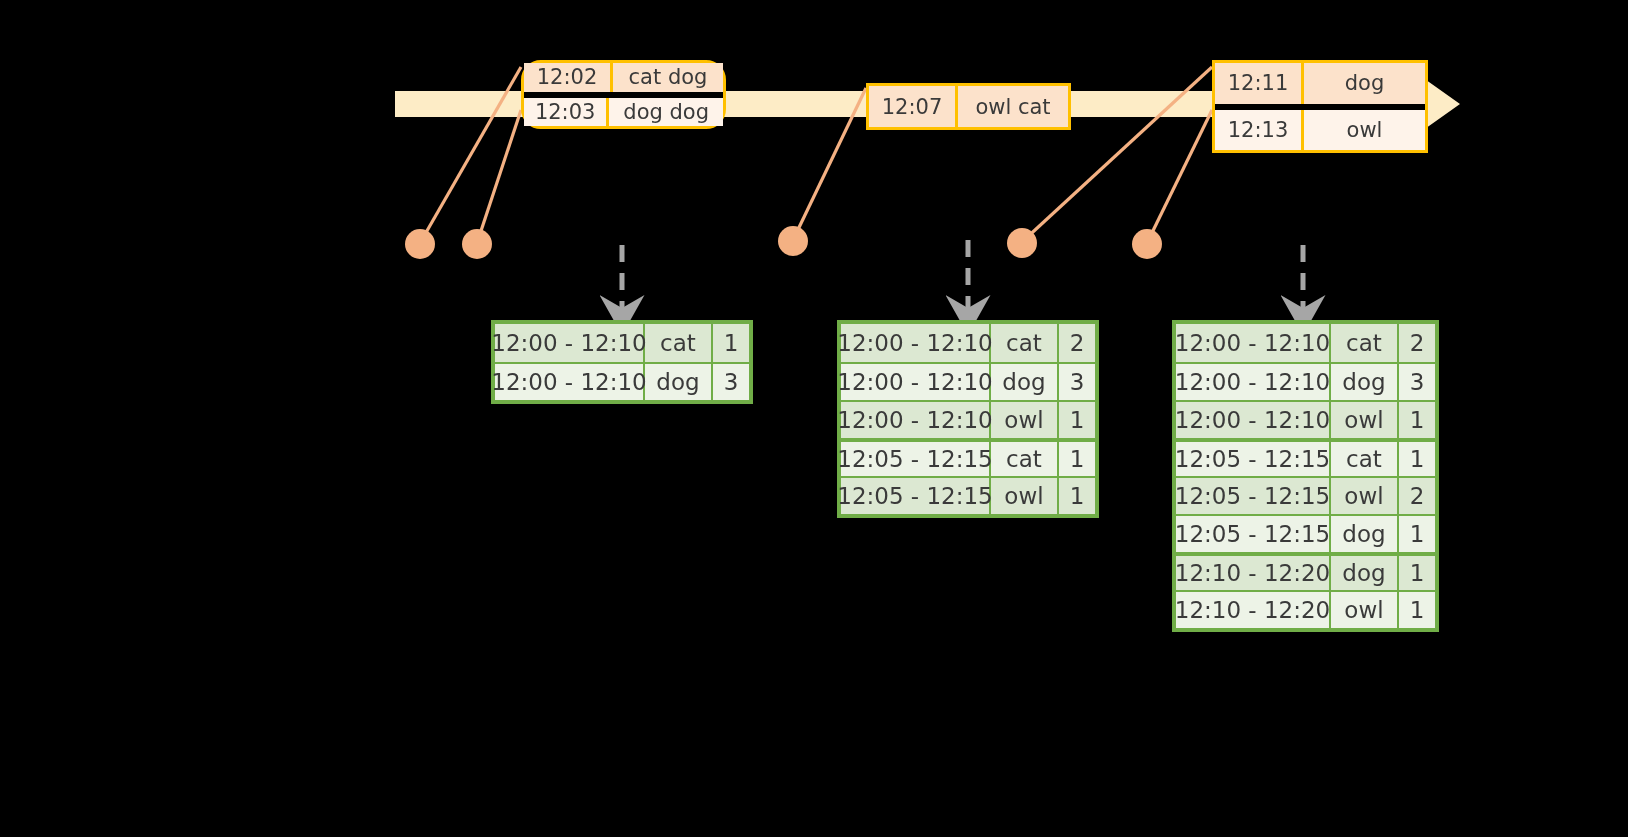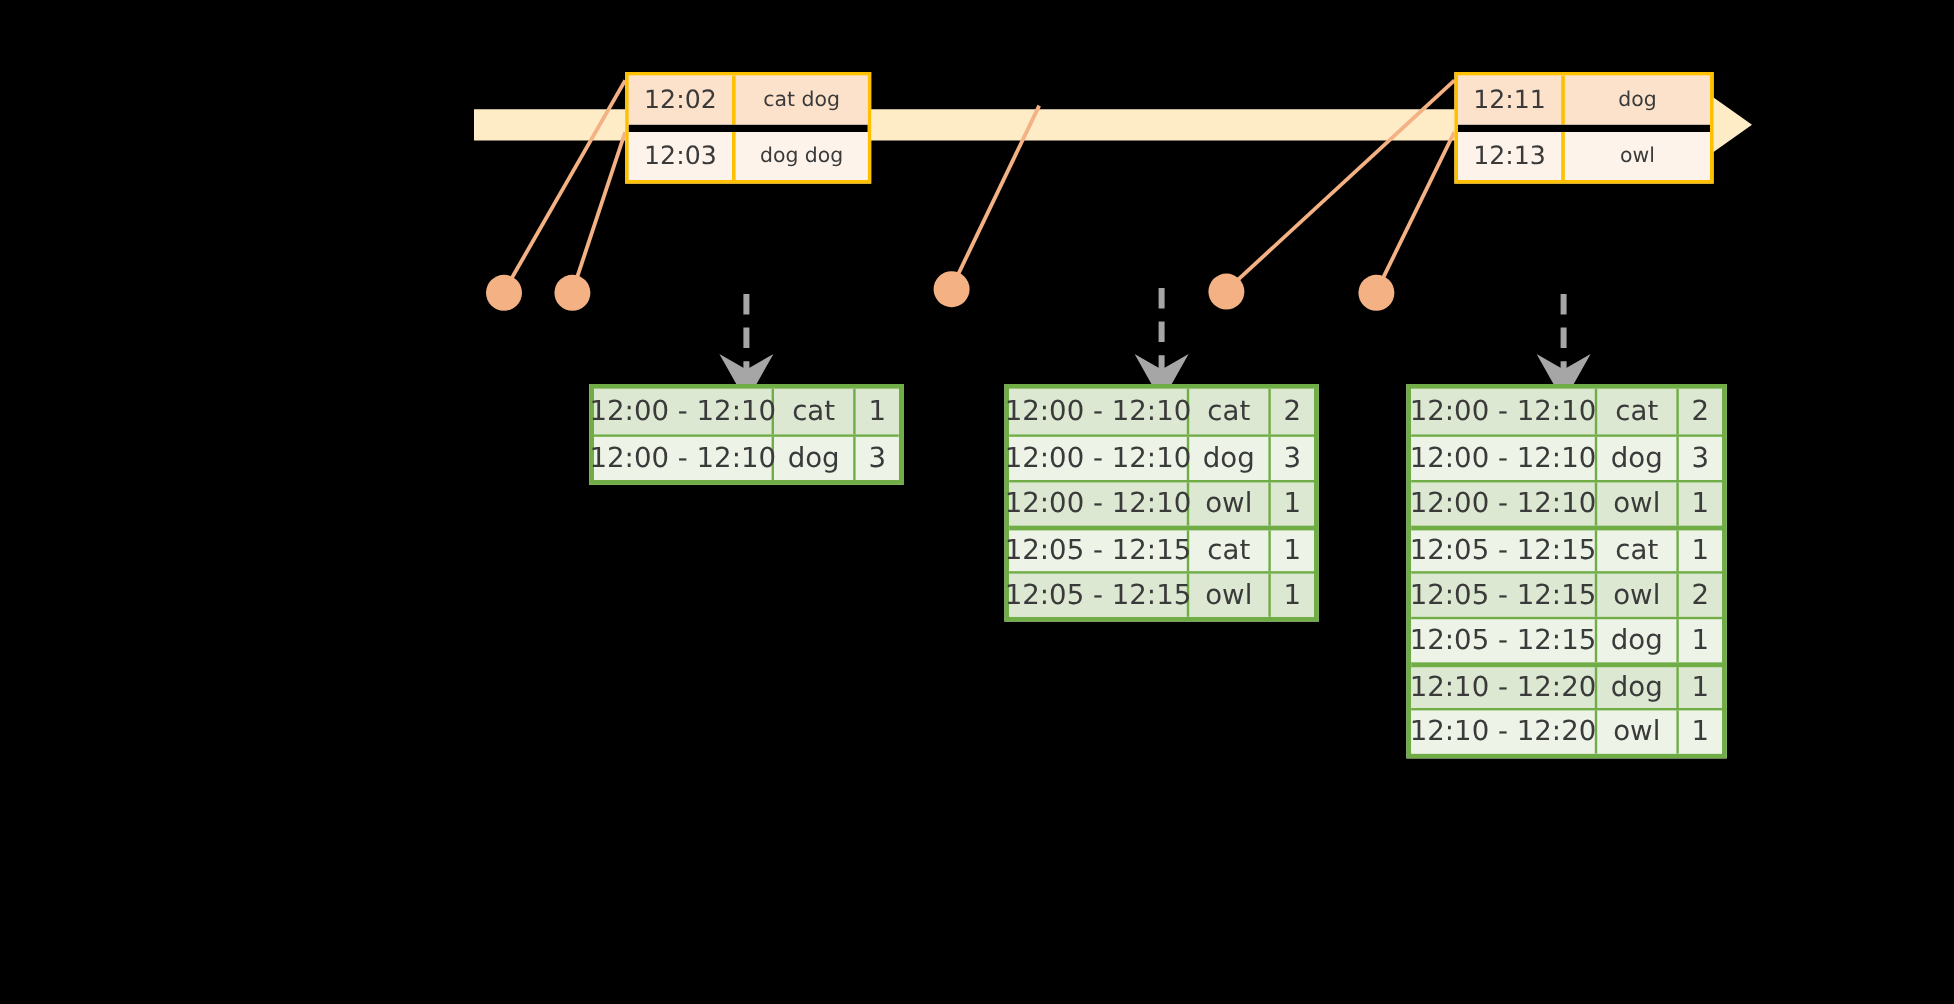--- a/index.html
+++ b/index.html
@@ -57,21 +57,21 @@
     justify-content: center;
     border-right: 3px solid #FFC000;
     font-size: 21px;
     white-space: nowrap;
   }
   .event-payload {
     flex: 1 1 auto;
     display: flex;
     align-items: center;
     justify-content: center;
-    font-size: 17px;
+    font-size: 21px;
     white-space: nowrap;
     padding: 0 14px;
   }
 
   
   .result-table {
     position: absolute;
     border: 4px solid #70AD47;
     box-sizing: border-box;
     background: #EDF3E7;
@@ -131,31 +131,37 @@
       <circle cx="1147" cy="244" r="15"></circle>
     </g>
 
     <g stroke="#A6A6A6" stroke-width="5" stroke-dasharray="17 11" fill="none" marker-end="url(#dashhead)">
       <line x1="622" y1="245" x2="622" y2="310"></line>
       <line x1="968" y1="240" x2="968" y2="310"></line>
       <line x1="1303" y1="245" x2="1303" y2="310"></line>
     </g>
   </svg>
 
-  <div class="event-box" style="left:521px; top:60px; width:205px; height:93px;">
+  <div class="event-box" style="left:521px; top:60px; width:205px; height:69px;border-radius:20px;">
     <div class="event-row shade-a">
       <span class="event-time">12:02</span>
       <span class="event-payload">cat dog</span>
     </div>
     <div class="event-row shade-b">
       <span class="event-time">12:03</span>
       <span class="event-payload">dog dog</span>
     </div>
   </div>
 
+  <div class="event-box" style="left:866px; top:83px; width:205px; height:47px;">
+    <div class="event-row shade-a">
+      <span class="event-time">12:07</span>
+      <span class="event-payload">owl cat</span>
+    </div>
+  </div>
 
   <div class="event-box" style="left:1212px; top:60px; width:216px; height:93px;">
     <div class="event-row shade-a">
       <span class="event-time">12:11</span>
       <span class="event-payload">dog</span>
     </div>
     <div class="event-row shade-b">
       <span class="event-time">12:13</span>
       <span class="event-payload">owl</span>
     </div>

